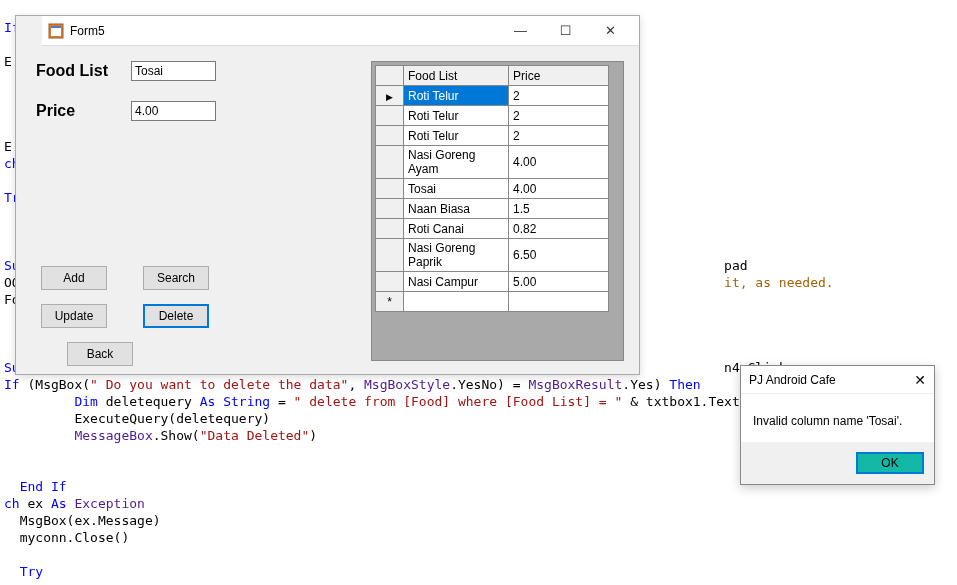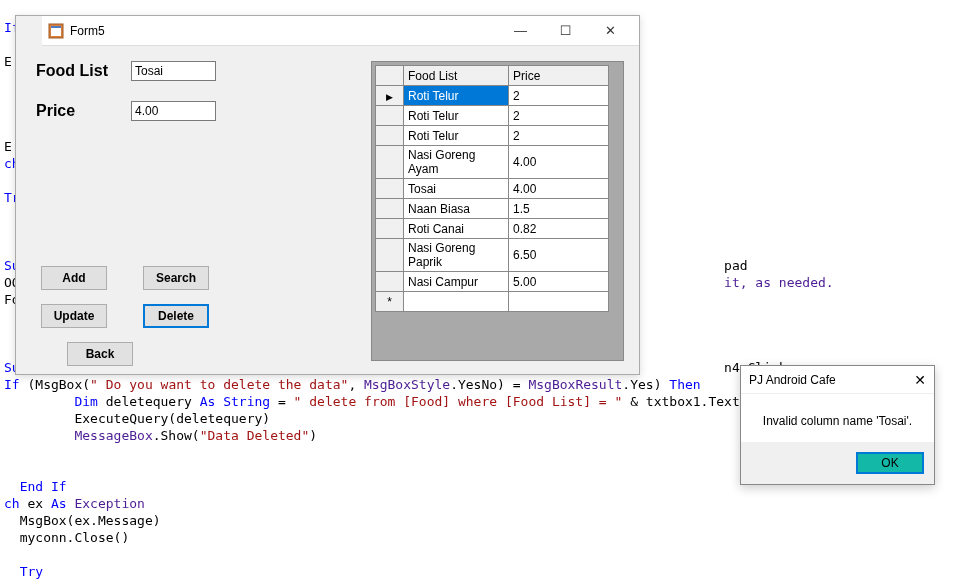--- a/index.html
+++ b/index.html
@@ -21,21 +21,21 @@
       padding: 2px 4px;
       font-family: Consolas, monospace;
       font-size: 13px;
       line-height: 17px;
       white-space: pre;
       color: #000;
     }
     .code-bg .kw { color: #0000ff; }
     .code-bg .str { color: #a31515; }
     .code-bg .type { color: #4c1d95; }
-    .code-bg .comment { color: #4c1d95; }
+    .code-bg .comment { color: #a16207; }
     
     .window {
       position: absolute;
       top: 15px;
       left: 15px;
       width: 625px;
       height: 360px;
       background: #f0f0f0;
       border: 1px solid #aaa;
       box-shadow: 0 2px 8px rgba(0,0,0,0.15);
@@ -100,21 +100,20 @@
     .btn {
       width: 66px;
       height: 24px;
       background: #e1e1e1;
       border: 1px solid #adadad;
       font-size: 12px;
       display: inline-flex;
       align-items: center;
       justify-content: center;
       cursor: pointer;
-      font-weight: bold;
     }
     .btn.focused { border: 2px solid #0078d7; }
     .btn-row { display: flex; gap: 36px; margin-bottom: 14px; }
     
     .grid {
       position: absolute;
       top: 45px;
       left: 355px;
       width: 253px;
       height: 300px;
@@ -171,21 +170,20 @@
       align-items: center;
       padding: 0 8px;
       font-size: 12px;
       border-bottom: 1px solid #eee;
     }
     .msgbox-title span:first-child { flex: 1; }
     .msgbox-close { font-size: 14px; cursor: pointer; }
     .msgbox-body {
       padding: 20px 12px 14px 12px;
       font-size: 12px;
-      text-align: center;
     }
     .msgbox-footer {
       background: #f0f0f0;
       padding: 10px;
       text-align: right;
     }
     .msgbox-btn {
       width: 68px;
       height: 22px;
       background: #14b8a6;

